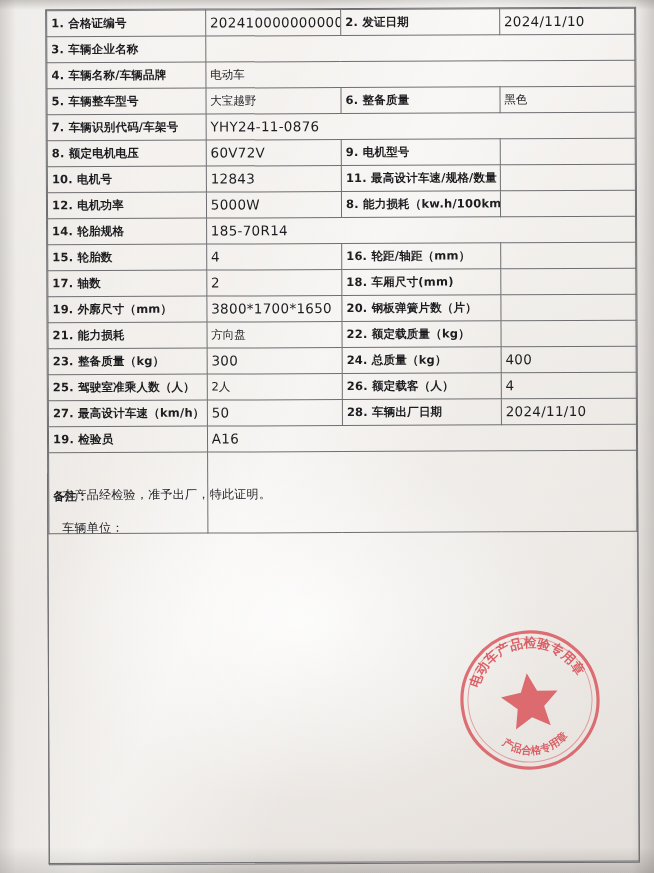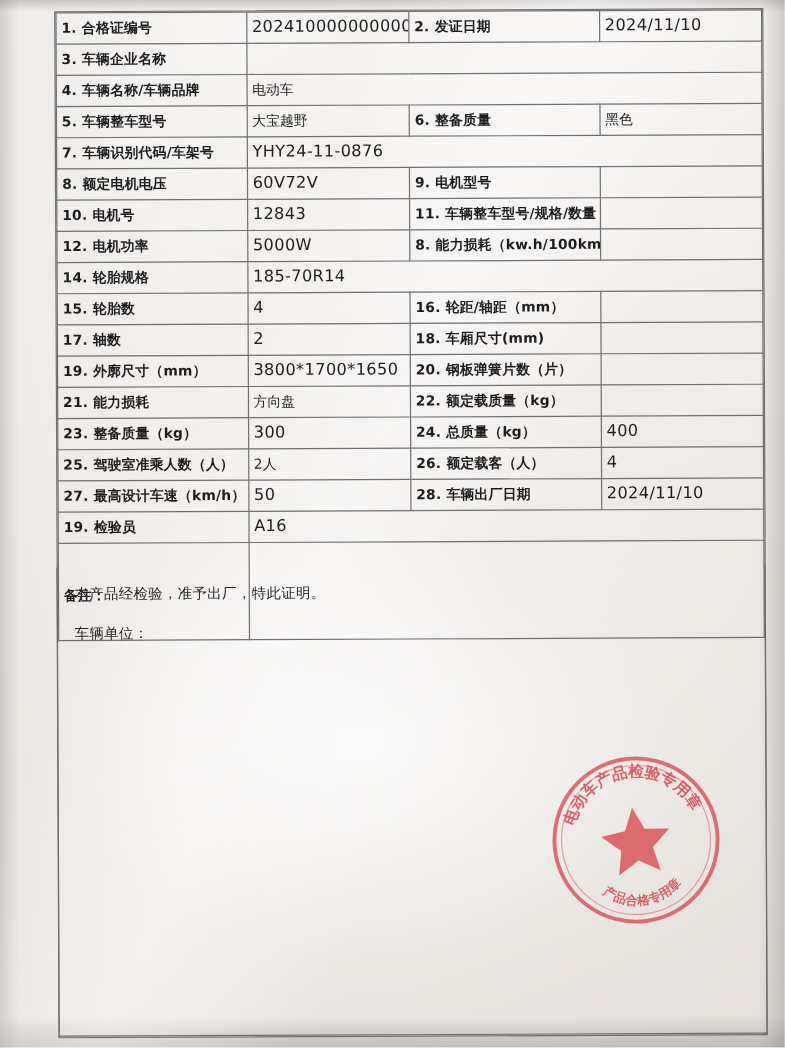--- a/index.html
+++ b/index.html
@@ -205,21 +205,21 @@
       <tr>
         <td class="label"><span>8.</span> <span>额定电机电压</span></td>
         <td class="value num">60V72V</td>
         <td class="label"><span>9.</span> <span>电机型号</span></td>
         <td class="value"></td>
       </tr>
 
       <tr>
         <td class="label"><span>10.</span> <span>电机号</span></td>
         <td class="value num">12843</td>
-        <td class="label"><span>11.</span> <span>车辆整车型号/规格/数量</span></td>
+        <td class="label"><span>11.</span> <span>最高设计车速/规格/数量</span></td>
         <td class="value"></td>
       </tr>
 
       <tr>
         <td class="label"><span>12.</span> <span>电机功率</span></td>
         <td class="value num">5000W</td>
         <td class="label"><span>8.</span> <span>能力损耗（kw.h/100km）</span></td>
         <td class="value"></td>
       </tr>
 

